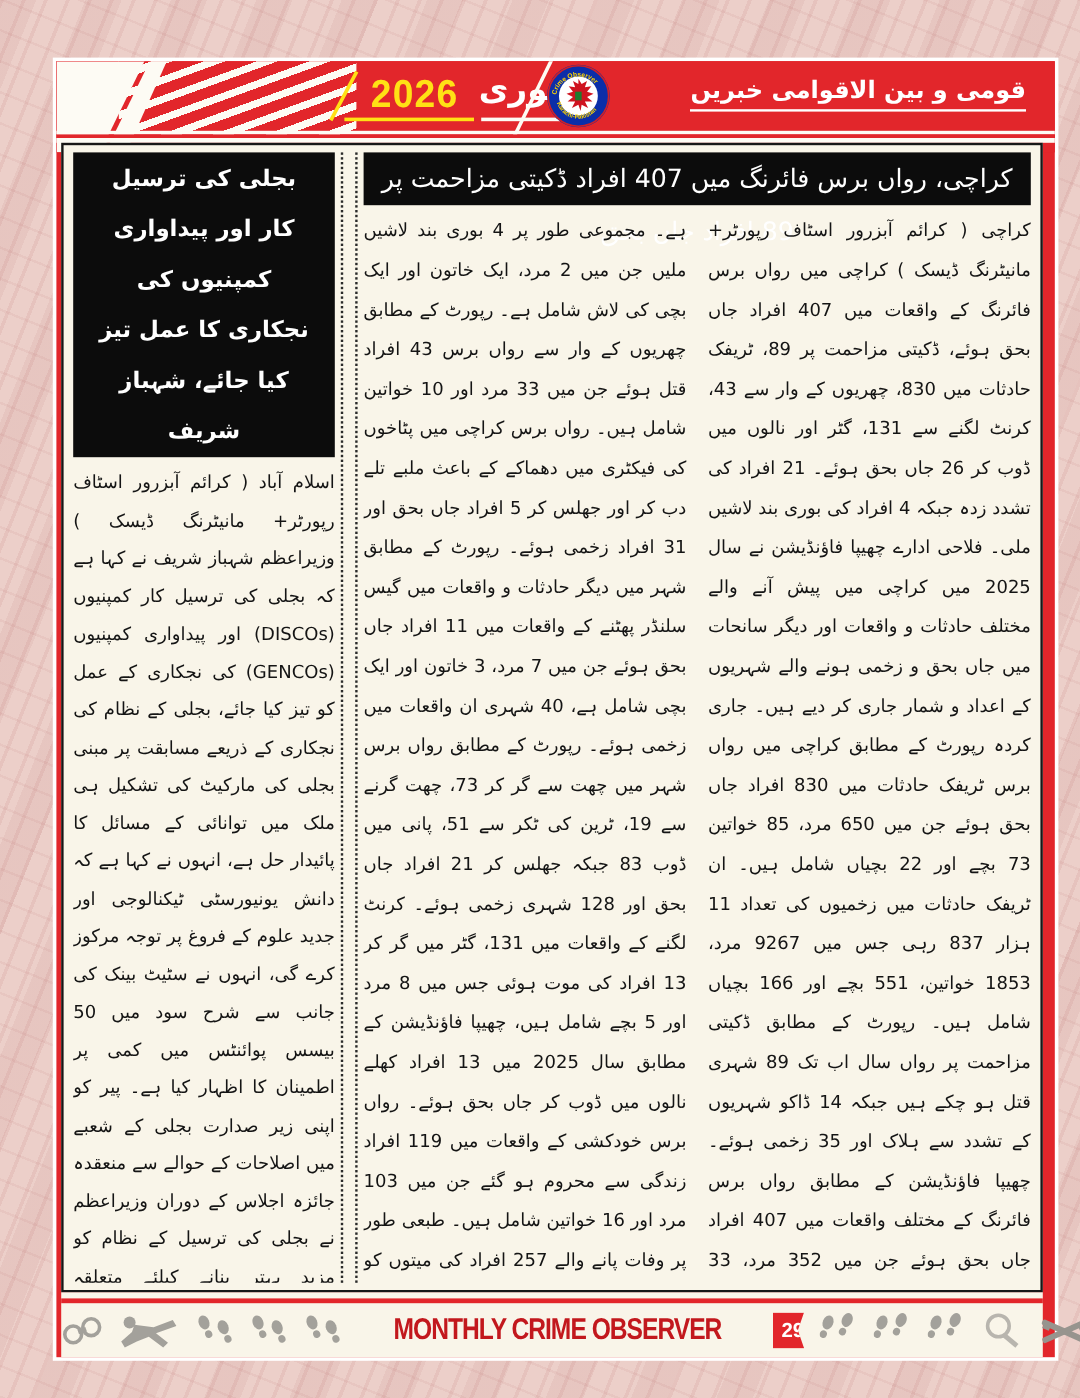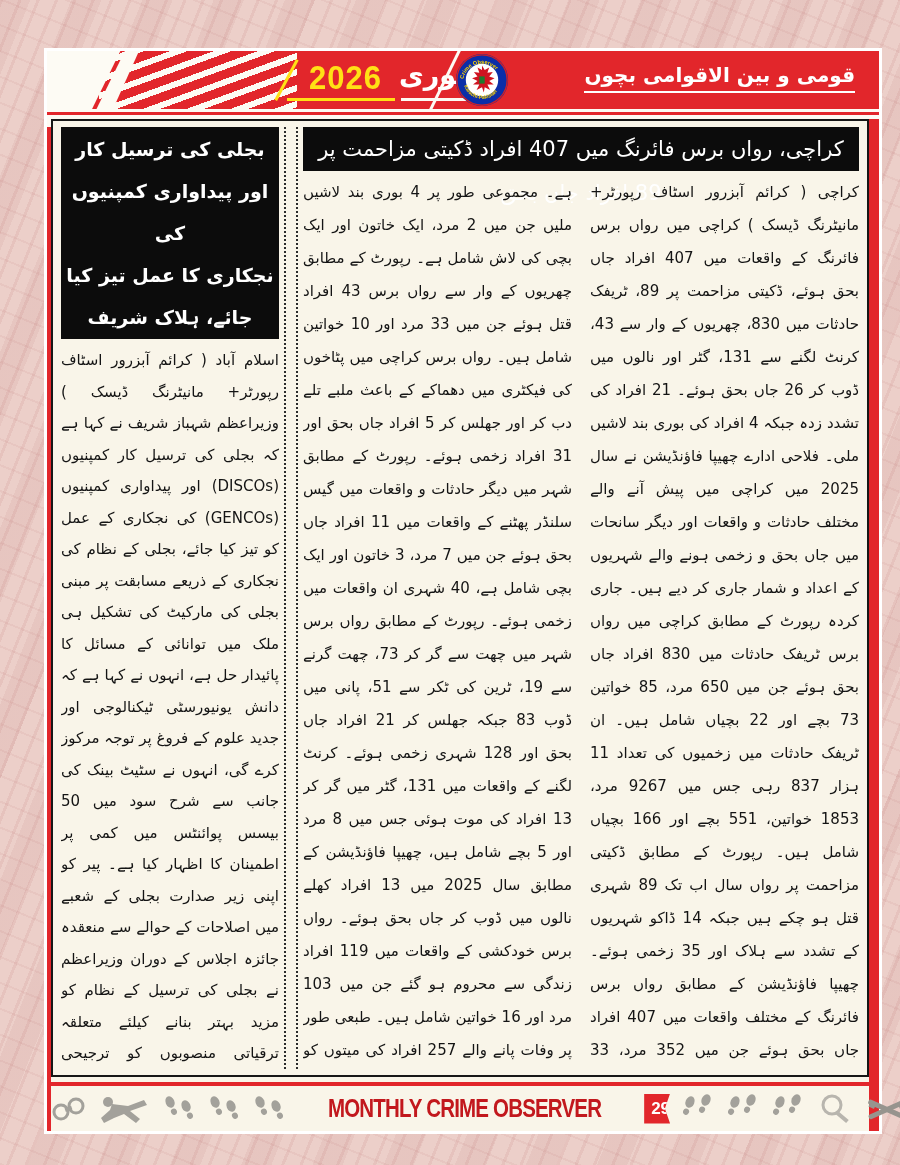--- a/index.html
+++ b/index.html
@@ -48,21 +48,21 @@
     background:#f9f5e9;border:2px solid #171717;box-sizing:border-box;
     display:flex;direction:rtl;padding:6px 8px;gap:0;}
   .main-article{width:556px;display:flex;flex-direction:column;min-width:0;}
   .headline{background:#0c0c0c;color:#fff;text-align:center;direction:rtl;}
   .main-headline{height:44px;line-height:44px;font-size:21px;font-weight:normal;}
   .main-body{flex:1;margin-top:5px;column-count:2;column-gap:18px;overflow:hidden;}
   .body-text{font-size:15px;line-height:33px;text-align:justify;direction:rtl;color:#141414;}
   .side-text{line-height:31.5px;}
   .divider{width:10px;margin:0 5px;border-left:2px dotted #2a2a2a;border-right:2px dotted #2a2a2a;}
   .side-article{flex:1;display:flex;flex-direction:column;min-width:0;}
-  .side-headline{min-height:86px;font-size:19px;font-weight:bold;line-height:42px;padding:1px 4px;}
+  .side-headline{min-height:86px;font-size:19px;font-weight:bold;line-height:42px;padding:1px 20px;}
   .side-body{flex:1;margin-top:6px;overflow:hidden;}
 
   
   .footer{position:absolute;left:4px;right:10px;bottom:0;height:54px;background:#f9f5e9;}
   .footer-rule{position:absolute;top:5px;left:0;right:0;height:4px;background:#e2262b;}
   .footer-bar{position:absolute;top:9px;bottom:0;left:0;right:0;display:flex;align-items:center;justify-content:flex-start;gap:13px;}
   .f-icon{flex:0 0 auto;display:flex;align-items:center;}
   .f-title{color:#c2181d;font-family:"Liberation Sans",sans-serif;font-weight:bold;font-size:25px;
     letter-spacing:-1px;transform:scaleX(.82);white-space:nowrap;}
   .page-badge{background:#e2262b;color:#fff;font-family:"Liberation Sans",sans-serif;font-weight:bold;
@@ -100,41 +100,41 @@
           <rect x="27" y="26" width="6" height="8" fill="#1d7a2e"></rect>
           <text font-size="6.2" font-weight="bold" fill="#ffd700" font-family="Liberation Sans, sans-serif">
             <textPath href="#arcT" startOffset="6%">Crime Observer</textPath>
           </text>
           <text font-size="5.6" font-weight="bold" fill="#ffd700" font-family="Liberation Sans, sans-serif">
             <textPath href="#arcB" startOffset="10%">Karachi-Pakistan</textPath>
           </text>
         </svg>
       </div>
 
-      <div class="section-label">قومی و بین الاقوامی بچوں</div>
+      <div class="section-label">قومی و بین الاقوامی خبریں</div>
     </div>
     <div class="band-sep-white"></div>
     <div class="band-sep-red"></div>
     <div class="band-sep-white2"></div>
 
     <div class="content">
 
       <div class="main-article">
         <div class="headline main-headline">کراچی، رواں برس فائرنگ میں 407 افراد ڈکیتی مزاحمت پر 89 افراد جاں بحق</div>
         <div class="main-body">
           <div class="body-text">کراچی ( کرائم آبزرور اسٹاف رپورٹر+ مانیٹرنگ ڈیسک ) کراچی میں رواں برس فائرنگ کے واقعات میں 407 افراد جاں بحق ہوئے، ڈکیتی مزاحمت پر 89، ٹریفک حادثات میں 830، چھریوں کے وار سے 43، کرنٹ لگنے سے 131، گٹر اور نالوں میں ڈوب کر 26 جاں بحق ہوئے۔ 21 افراد کی تشدد زدہ جبکہ 4 افراد کی بوری بند لاشیں ملی۔ فلاحی ادارے چھیپا فاؤنڈیشن نے سال 2025 میں کراچی میں پیش آنے والے مختلف حادثات و واقعات اور دیگر سانحات میں جاں بحق و زخمی ہونے والے شہریوں کے اعداد و شمار جاری کر دیے ہیں۔ جاری کردہ رپورٹ کے مطابق کراچی میں رواں برس ٹریفک حادثات میں 830 افراد جاں بحق ہوئے جن میں 650 مرد، 85 خواتین 73 بچے اور 22 بچیاں شامل ہیں۔ ان ٹریفک حادثات میں زخمیوں کی تعداد 11 ہزار 837 رہی جس میں 9267 مرد، 1853 خواتین، 551 بچے اور 166 بچیاں شامل ہیں۔ رپورٹ کے مطابق ڈکیتی مزاحمت پر رواں سال اب تک 89 شہری قتل ہو چکے ہیں جبکہ 14 ڈاکو شہریوں کے تشدد سے ہلاک اور 35 زخمی ہوئے۔ چھیپا فاؤنڈیشن کے مطابق رواں برس فائرنگ کے مختلف واقعات میں 407 افراد جاں بحق ہوئے جن میں 352 مرد، 33 خواتین، 14 بچے اور 8 بچیاں شامل ہیں۔ فائرنگ کے مختلف واقعات میں زخمی ہونے والے افراد کی مجموعی تعداد 1632 ہے جن میں 1357 مرد، 160 خواتین، 82 بچے اور 33 بچیاں شامل ہیں۔ رواں برس مختلف واقعات میں 21 افراد کی تشدد زدہ لاشیں برآمد ہوئیں جن میں 11 مرد، 7 خواتین، 2 بچے اور ایک بچی کی لاش شامل ہے۔ مجموعی طور پر 4 بوری بند لاشیں ملیں جن میں 2 مرد، ایک خاتون اور ایک بچی کی لاش شامل ہے۔ رپورٹ کے مطابق چھریوں کے وار سے رواں برس 43 افراد قتل ہوئے جن میں 33 مرد اور 10 خواتین شامل ہیں۔ رواں برس کراچی میں پٹاخوں کی فیکٹری میں دھماکے کے باعث ملبے تلے دب کر اور جھلس کر 5 افراد جاں بحق اور 31 افراد زخمی ہوئے۔ رپورٹ کے مطابق شہر میں دیگر حادثات و واقعات میں گیس سلنڈر پھٹنے کے واقعات میں 11 افراد جاں بحق ہوئے جن میں 7 مرد، 3 خاتون اور ایک بچی شامل ہے، 40 شہری ان واقعات میں زخمی ہوئے۔ رپورٹ کے مطابق رواں برس شہر میں چھت سے گر کر 73، چھت گرنے سے 19، ٹرین کی ٹکر سے 51، پانی میں ڈوب 83 جبکہ جھلس کر 21 افراد جاں بحق اور 128 شہری زخمی ہوئے۔ کرنٹ لگنے کے واقعات میں 131، گٹر میں گر کر 13 افراد کی موت ہوئی جس میں 8 مرد اور 5 بچے شامل ہیں، چھیپا فاؤنڈیشن کے مطابق سال 2025 میں 13 افراد کھلے نالوں میں ڈوب کر جاں بحق ہوئے۔ رواں برس خودکشی کے واقعات میں 119 افراد زندگی سے محروم ہو گئے جن میں 103 مرد اور 16 خواتین شامل ہیں۔ طبعی طور پر وفات پانے والے 257 افراد کی میتوں کو بھی اسپتال منتقل کیا گیا جبکہ مختلف مقامات سے 33 نوزائیدہ بچوں کی لاشیں بھی ملیں۔ منشیات کے استعمال میں زیادتی کے باعث 381 مرد اور 5 خواتین کی لاشیں بھی شہر کے مختلف علاقوں سے اٹھائی گئیں جن میں سے زیادہ تر لاوارث تھیں۔</div>
         </div>
       </div>
 
       <div class="divider"></div>
 
       <div class="side-article">
         <div class="headline side-headline">
           <div>بجلی کی ترسیل کار اور پیداواری کمپنیوں کی</div>
-          <div>نجکاری کا عمل تیز کیا جائے، ہلاک شریف</div>
+          <div>نجکاری کا عمل تیز کیا جائے، شہباز شریف</div>
         </div>
         <div class="side-body">
           <div class="body-text side-text">اسلام آباد ( کرائم آبزرور اسٹاف رپورٹر+ مانیٹرنگ ڈیسک ) وزیراعظم شہباز شریف نے کہا ہے کہ بجلی کی ترسیل کار کمپنیوں (DISCOs) اور پیداواری کمپنیوں (GENCOs) کی نجکاری کے عمل کو تیز کیا جائے، بجلی کے نظام کی نجکاری کے ذریعے مسابقت پر مبنی بجلی کی مارکیٹ کی تشکیل ہی ملک میں توانائی کے مسائل کا پائیدار حل ہے، انہوں نے کہا ہے کہ دانش یونیورسٹی ٹیکنالوجی اور جدید علوم کے فروغ پر توجہ مرکوز کرے گی، انہوں نے سٹیٹ بینک کی جانب سے شرح سود میں 50 بیسس پوائنٹس میں کمی پر اطمینان کا اظہار کیا ہے۔ پیر کو اپنی زیر صدارت بجلی کے شعبے میں اصلاحات کے حوالے سے منعقدہ جائزہ اجلاس کے دوران وزیراعظم نے بجلی کی ترسیل کے نظام کو مزید بہتر بنانے کیلئے متعلقہ ترقیاتی منصوبوں کو ترجیحی بنیادوں پر مکمل کرنے کی ہدایت کی، انہوں نے کہا بجلی کے نظام کو جدید دور کے تقاضوں سے ہم آہنگ کرنے کے لیے بیٹری انرجی سٹوریج سسٹم پر پبلک پرائیویٹ پارٹنرشپ اور نجی شعبے کی شمولیت سے کام شروع کیا جائے۔ اجلاس میں وزیراعظم کو بجلی کی پیداوار، ترسیل، ڈسکوز اور جینکوز کی نجکاری اور پاور سیکٹر میں دیگر اصلاحات کی پیشرفت پر بریفنگ دی گئی۔ تین ترسیل کار کمپنیوں IESCO، FESCO اور GEPCO کی نجکاری کے حوالے سے اقدامات جاری ہیں اور اس حوالے سے ایکسپریشن آف انٹرسٹ (EoIs) جلد شائع ہوں گے۔ بریفنگ میں بتایا گیا کہ بجلی کی ترسیل کے نظام کی بہتری کے لیے 500 کے وی کے غازی بروتھا - فیصل آباد ٹرانسمشن لائن کا پی سی ون منظوری کے مراحل میں ہے۔</div>
         </div>
       </div>
 
     </div>
 
     <div class="footer">
       <div class="footer-rule"></div>

